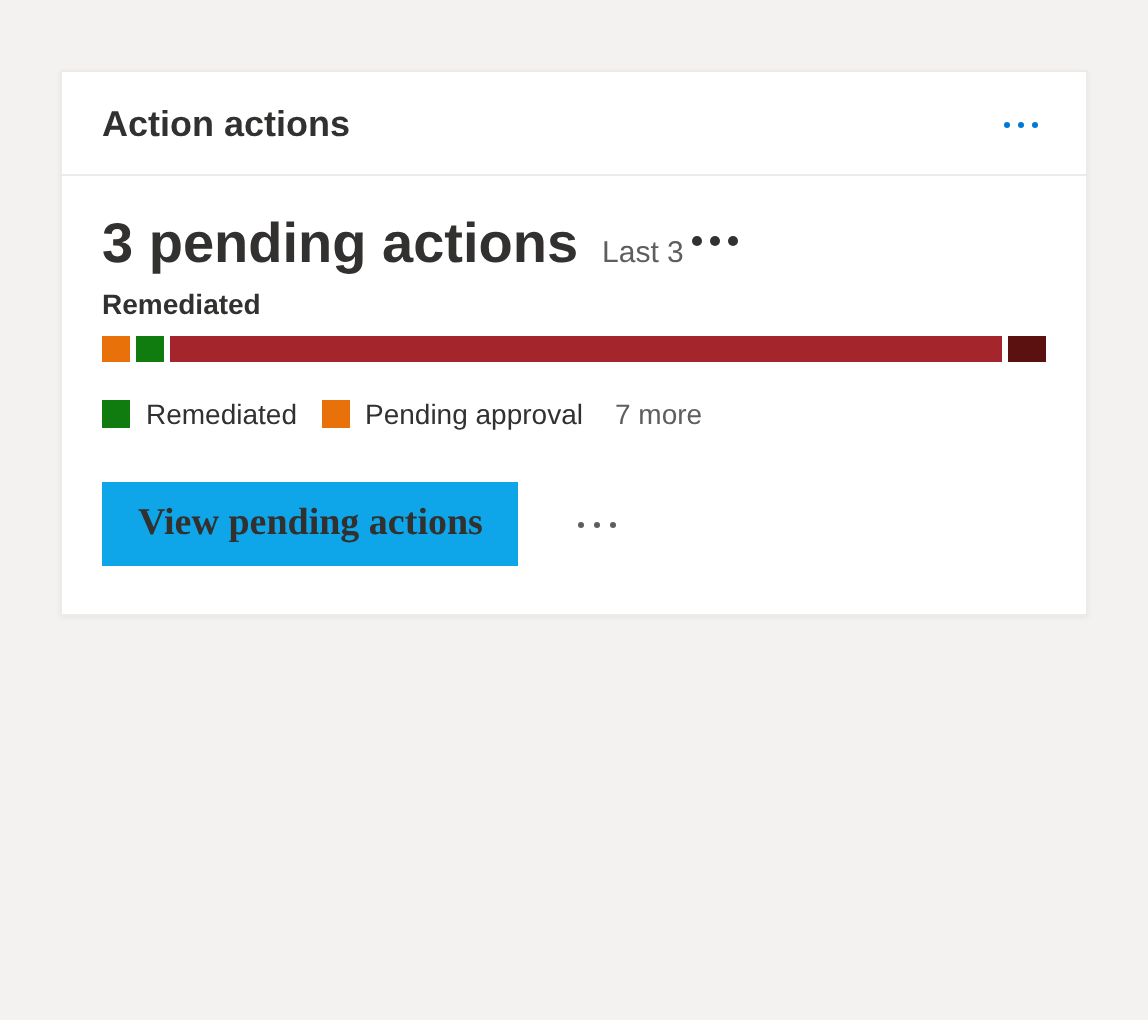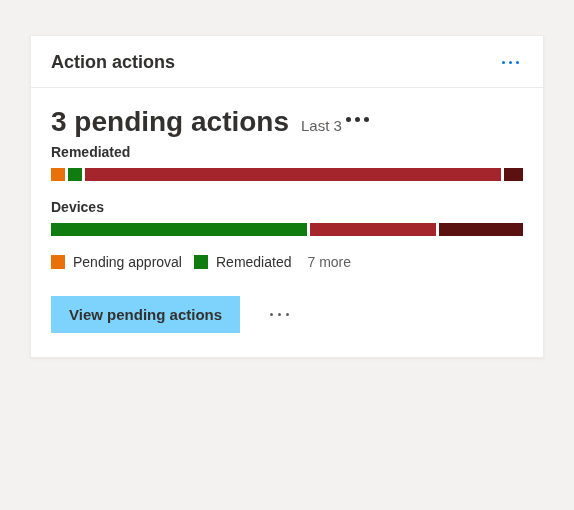--- a/index.html
+++ b/index.html
@@ -126,28 +126,28 @@
     .legend-more {
       color: #605e5c;
       margin-left: 4px;
     }
     .footer-row {
       display: flex;
       align-items: center;
       gap: 24px;
     }
     .btn {
-      background: #7dd3fc;
+      background: #0ea5e9;
       border: none;
       padding: 10px 18px;
-      font-size: 15px;
+      font-size: 19px;
       font-weight: 600;
       color: #323130;
       cursor: pointer;
-      font-family: Liberation Sans, sans-serif;
+      font-family: Liberation Serif, serif;
     }
     .footer-more {
       display: flex;
       gap: 5px;
       cursor: pointer;
       padding: 6px;
     }
     .footer-more span {
       width: 3px;
       height: 3px;
@@ -188,37 +188,29 @@
     <div class="bar-group">
       <div class="bar-label">Remediated</div>
       <div class="bar">
           <div class="seg" style="background: rgb(232, 113, 10); flex: 0.03 0 0px;"></div>
           <div class="seg" style="background: rgb(16, 124, 16); flex: 0.03 0 0px;"></div>
           <div class="seg" style="background: rgb(164, 38, 44); flex: 0.9 0 0px;"></div>
           <div class="seg" style="background: rgb(92, 17, 17); flex: 0.04 0 0px;"></div>
         </div>
     </div>
 
-    <div class="bar-group">
-      <div class="bar-label">Devices</div>
-      <div class="bar">
-          <div class="seg" style="background: rgb(16, 124, 16); flex: 0.55 0 0px;"></div>
-          <div class="seg" style="background: rgb(164, 38, 44); flex: 0.27 0 0px;"></div>
-          <div class="seg" style="background: rgb(92, 17, 17); flex: 0.18 0 0px;"></div>
-        </div>
-    </div>
 
     <div class="legend">
+      <div class="legend-item">
+        <div class="legend-swatch" style="background:#107c10"></div>
+        <div>Remediated</div>
+      </div>
       <div class="legend-item">
         <div class="legend-swatch" style="background:#e8710a"></div>
         <div>Pending approval</div>
-      </div>
-      <div class="legend-item">
-        <div class="legend-swatch" style="background:#107c10"></div>
-        <div>Remediated</div>
       </div>
       <div class="legend-more">7 more</div>
     </div>
 
     <div class="footer-row">
       <button class="btn">View pending actions</button>
       <div class="footer-more">
         <span></span>
           <span></span>
           <span></span>

